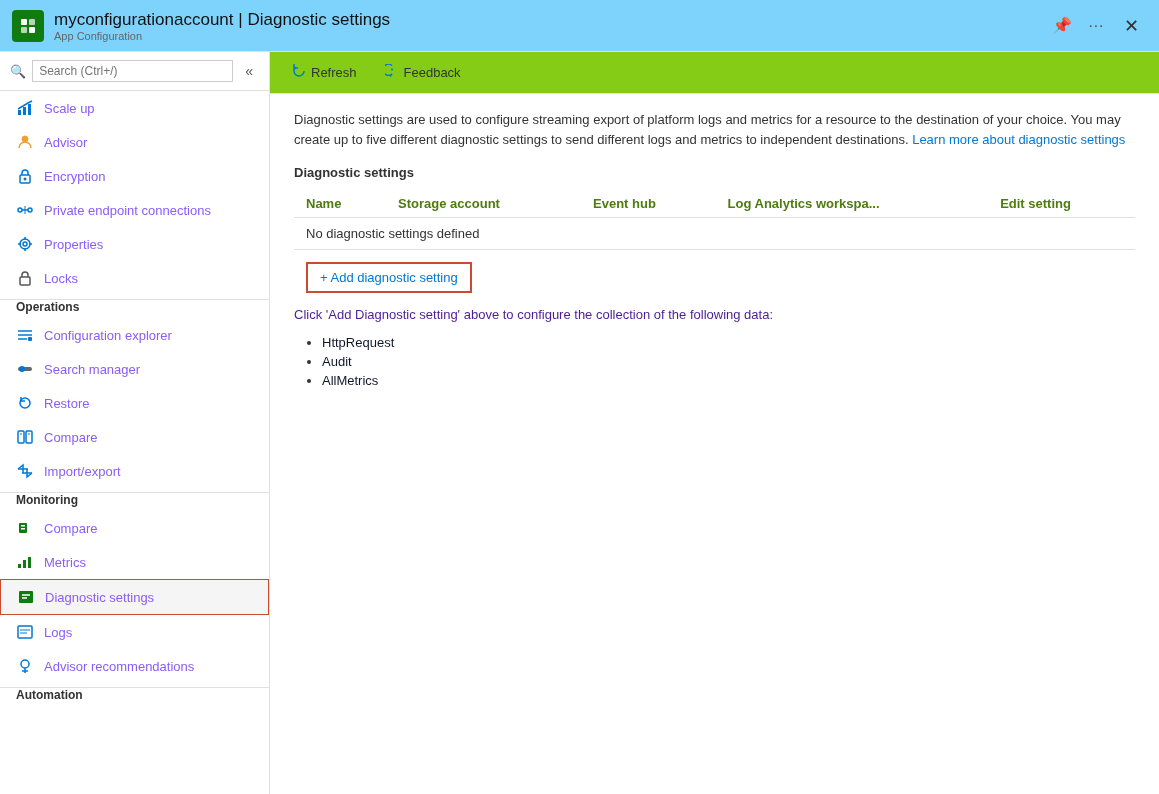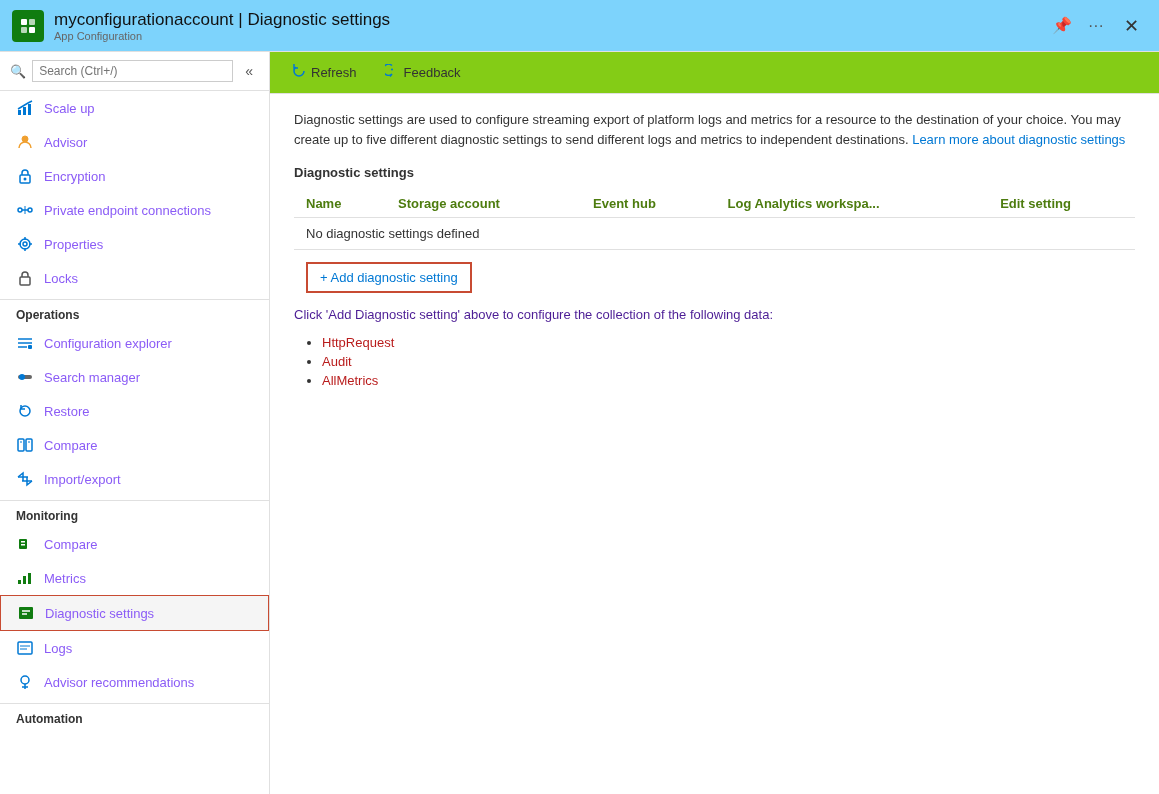--- a/index.html
+++ b/index.html
@@ -32,21 +32,21 @@
       color: #666;
     }
     .sidebar-collapse-btn { background: none; border: none; cursor: pointer; font-size: 14px; color: #555; padding: 2px 6px; flex-shrink: 0; }
 
     .sidebar-item {
       display: flex; align-items: center; padding: 8px 16px; cursor: pointer; gap: 10px;
       color: #8b5cf6; font-size: 13px;
     }
     .sidebar-item.active { background: #e8f4e8; border: 1px solid #c84b32; }
     .sidebar-item .item-icon { width: 18px; height: 18px; flex-shrink: 0; display: flex; align-items: center; justify-content: center; font-size: 14px; }
-    .sidebar-section-header { padding: 8px 16px 4px; font-size: 12px; font-weight: 600; color: #333; border-top: 1px solid #e0e0e0; margin-top: 4px; }
+    .sidebar-section-header { padding: 0 16px 4px; font-size: 12px; font-weight: 600; color: #333; border-top: 1px solid #e0e0e0; margin-top: 4px; }
 
     
     .content { flex: 1; overflow-y: auto; display: flex; flex-direction: column; }
 
     
     .toolbar {
       display: flex; align-items: center; padding: 8px 16px; border-bottom: 1px solid #e0e0e0;
       gap: 16px; background: #84cc16;
     }
     .toolbar-btn {
@@ -74,21 +74,21 @@
 
     .add-setting-btn {
       display: inline-flex; align-items: center; gap: 4px; margin: 12px 12px;
       background: none; border: 2px solid #c84b32; color: #0078d4; font-size: 13px;
       cursor: pointer; padding: 6px 12px; font-weight: 400;
     }
 
     .collection-text { font-size: 13px; color: #4c1d95; margin-bottom: 8px; line-height: 1.5; }
     .data-list { list-style: disc; padding-left: 28px; }
     .data-list li { font-size: 13px; color: #333; padding: 2px 0; }
-    .data-list li a { color: #b91c1c; text-decoration: none; }
+    .data-list li a { color: #0f172a; text-decoration: none; }
 
     .content::-webkit-scrollbar { width: 6px; }
     .content::-webkit-scrollbar-track { background: #f1f1f1; }
     .content::-webkit-scrollbar-thumb { background: #c0c0c0; }
 
     
     .sidebar-outer { width: 270px; min-width: 270px; display: flex; flex-direction: column; border-right: 1px solid #e0e0e0; }
     .sidebar-inner { flex: 1; overflow-y: auto; }
     .sidebar-inner::-webkit-scrollbar { width: 6px; }
     .sidebar-inner::-webkit-scrollbar-track { background: #f1f1f1; }

